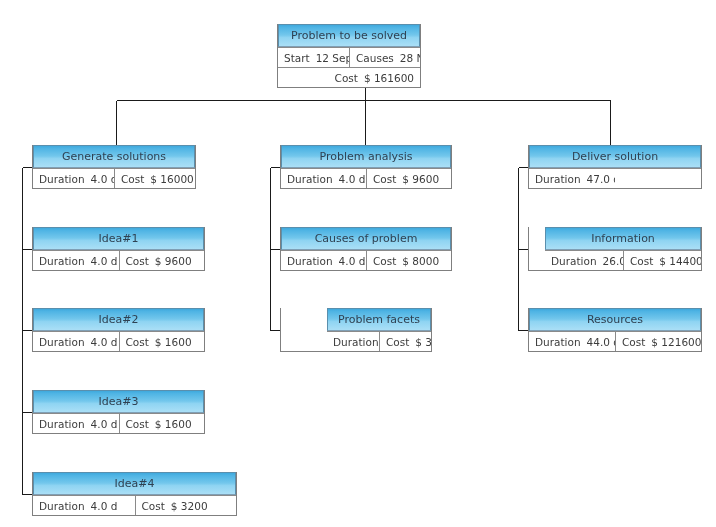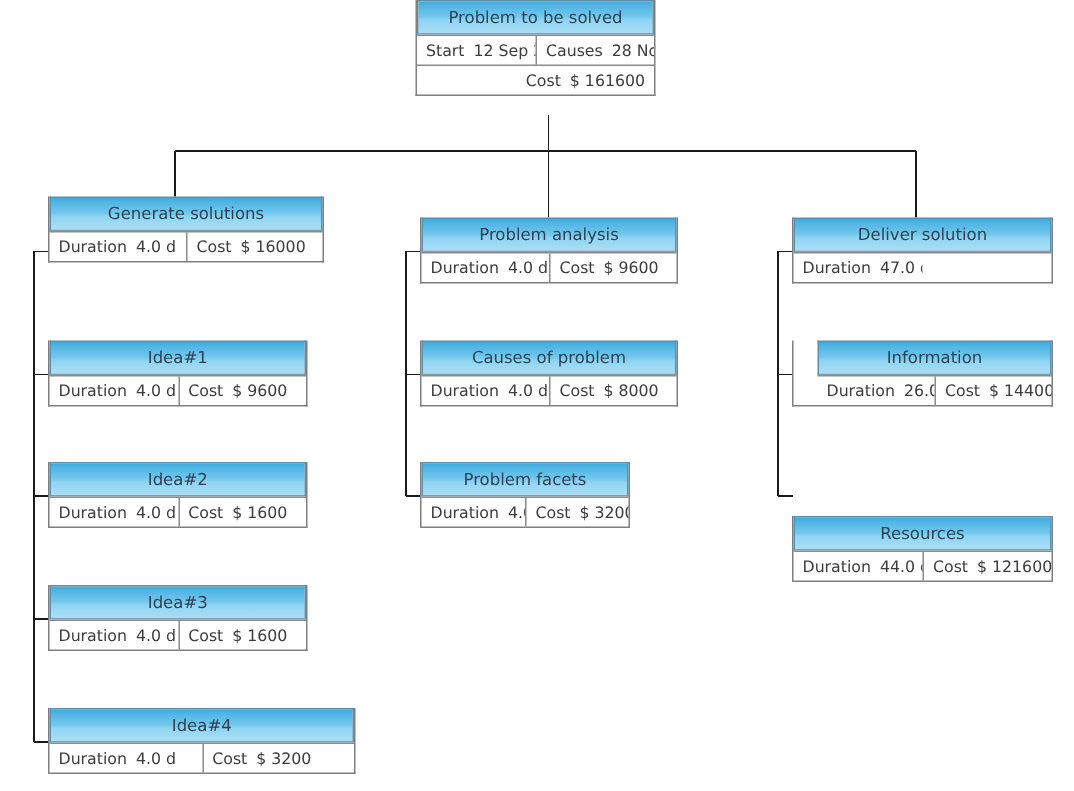--- a/index.html
+++ b/index.html
@@ -128,38 +128,38 @@
       <path d="M270.5 249.5 L280.5 249.5"></path>
       <path d="M270.5 330.5 L280.5 330.5"></path>
 
       <path d="M518.5 167.5 L518.5 330.5"></path>
       <path d="M518.5 167.5 L528.5 167.5"></path>
       <path d="M518.5 249.5 L528.5 249.5"></path>
       <path d="M518.5 330.5 L528.5 330.5"></path>
     </g>
   </svg>
 
-  <div class="node" style="left:277px; top:0; width:160px;">
+  <div class="node" style="left:277px; top:24px; width:144px;">
     <div class="node-header">Problem to be solved</div>
     <div class="node-row">
       <div class="cell cell-half cell-dates">
         <span class="cell-label kv">Start</span><span class="cell-value kv">12 Sep 2013</span>
       </div>
       <div class="cell cell-half cell-dates">
         <span class="cell-label kv">Causes</span><span class="cell-value kv">28 Nov 2013</span>
       </div>
     </div>
     <div class="node-row">
       <div class="cell cell-full cell-cost-center">
         <span class="cell-label kv">Cost</span><span class="cell-value kv">$  161600</span>
       </div>
     </div>
   </div>
 
-  <div class="node" style="left:32px; top:131px; width:184px;">
+  <div class="node" style="left:32px; top:145px; width:164px;">
     <div class="node-header">Generate solutions</div>
     <div class="node-row">
       <div class="cell cell-half">
         <span class="cell-label kv">Duration</span><span class="cell-value kv">4.0 d</span>
       </div>
       <div class="cell cell-half">
         <span class="cell-label kv">Cost</span><span class="cell-value kv">$  16000</span>
       </div>
     </div>
   </div>
@@ -229,21 +229,21 @@
     <div class="node-row">
       <div class="cell cell-half">
         <span class="cell-label kv">Duration</span><span class="cell-value kv">4.0 d</span>
       </div>
       <div class="cell cell-half">
         <span class="cell-label kv">Cost</span><span class="cell-value kv">$  8000</span>
       </div>
     </div>
   </div>
 
-  <div class="node" style="left:280px; top:308px; width:140px;">
+  <div class="node" style="left:280px; top:308px; width:152px;padding-left:46px;">
     <div class="node-header">Problem facets</div>
     <div class="node-row">
       <div class="cell cell-half">
         <span class="cell-label kv">Duration</span><span class="cell-value kv">4.0 d</span>
       </div>
       <div class="cell cell-half">
         <span class="cell-label kv">Cost</span><span class="cell-value kv">$  3200</span>
       </div>
     </div>
   </div>
@@ -262,21 +262,21 @@
     <div class="node-row">
       <div class="cell cell-half">
         <span class="cell-label kv">Duration</span><span class="cell-value kv">26.0 d</span>
       </div>
       <div class="cell cell-half">
         <span class="cell-label kv">Cost</span><span class="cell-value kv">$  14400</span>
       </div>
     </div>
   </div>
 
-  <div class="node" style="left:528px; top:308px; width:174px;margin-top:36px;">
+  <div class="node" style="left:528px; top:308px; width:174px;">
     <div class="node-header">Resources</div>
     <div class="node-row">
       <div class="cell cell-half">
         <span class="cell-label kv">Duration</span><span class="cell-value kv">44.0 d</span>
       </div>
       <div class="cell cell-half">
         <span class="cell-label kv">Cost</span><span class="cell-value kv">$  121600</span>
       </div>
     </div>
   </div>

